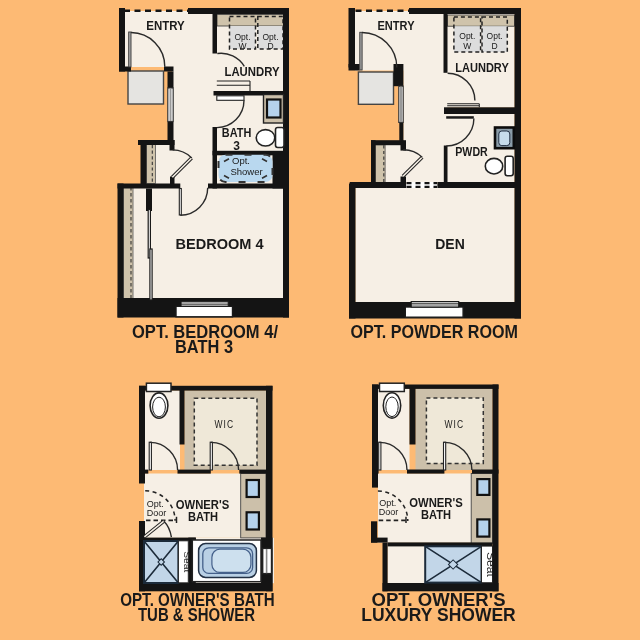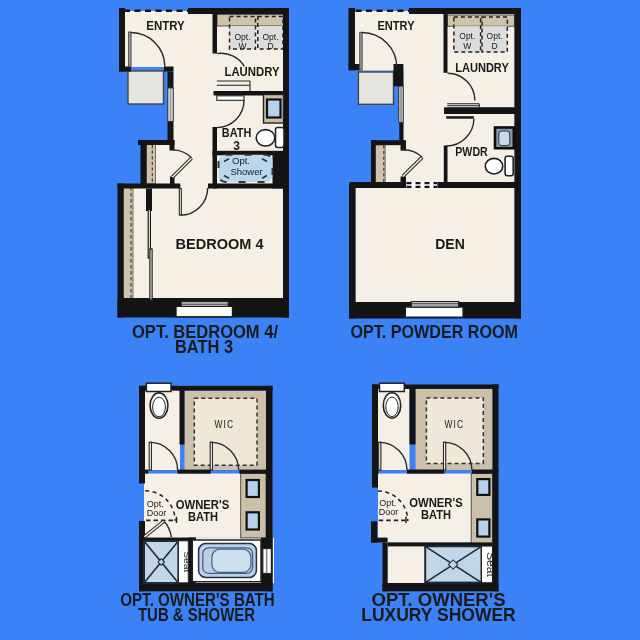--- a/index.html
+++ b/index.html
@@ -1,16 +1,16 @@
 <!DOCTYPE html>
 <html><head>
 <meta charset="utf-8">
 <style>
   html,body{margin:0;padding:0;background:#ffffff;}
-  #page{width:640px;height:640px;position:relative;background:#3b82f6;overflow:hidden;}
+  #page{width:640px;height:640px;position:relative;background:#fdba74;overflow:hidden;}
   svg{position:absolute;top:0;left:0;}
   text{font-family:"Liberation Sans",sans-serif;fill:#1a1a1a;}
   .rm{font-weight:bold;font-size:12px;}
   .rm2{font-weight:bold;font-size:15px;}
   .sm{font-size:8.5px;}
   .cap{font-weight:bold;font-size:18px;}
 </style>
 </head>
 <body>
 <div id="page">

